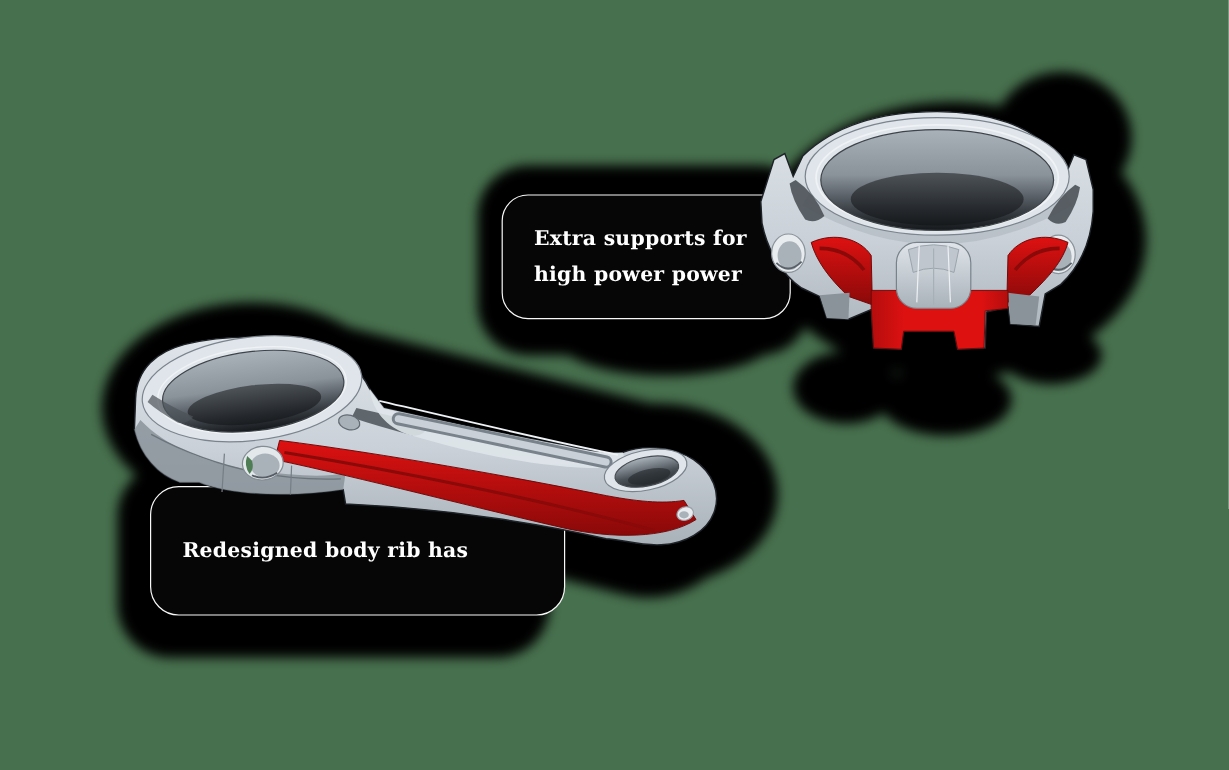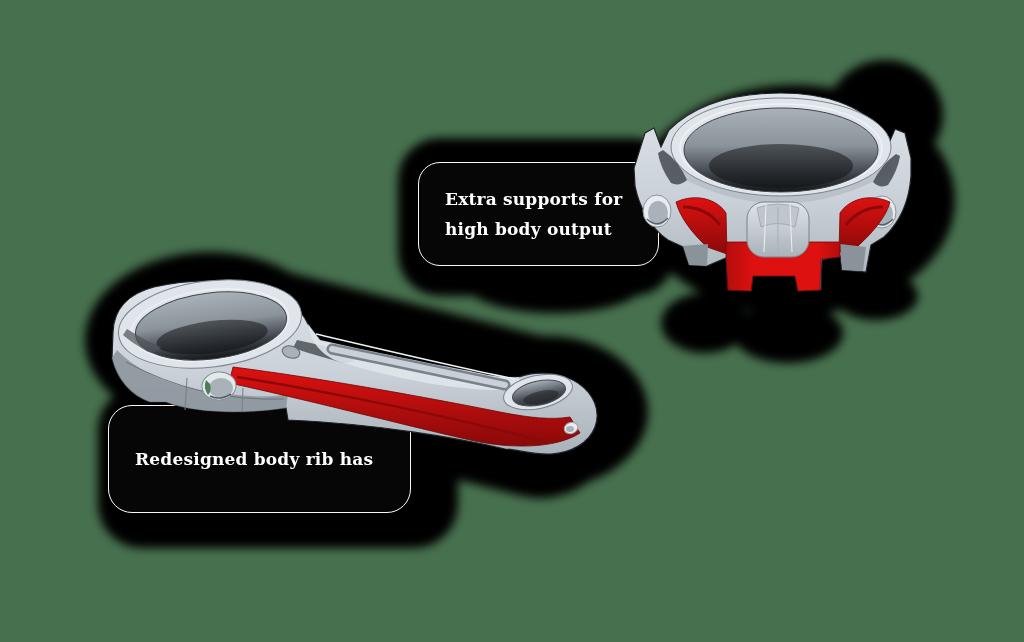--- a/index.html
+++ b/index.html
@@ -14,21 +14,21 @@
   .callout{
     position:absolute;z-index:2;box-sizing:border-box;
     background:var(--callout-bg);
     border:1.6px solid var(--callout-border);
     display:flex;flex-direction:column;justify-content:center;
     color:var(--callout-text);
     font-weight:700;font-size:17px;line-height:30px;letter-spacing:.2px;
     padding:0 14px 0 26px;white-space:nowrap;
   }
   .callout-1{left:418px;top:162px;width:241px;height:104px;border-radius:22px;}
-  .callout-2{left:108px;top:405px;width:303px;height:108px;border-radius:24px;}
+  .callout-2{left:125px;top:405px;width:346px;height:108px;border-radius:24px;}
 </style>
 </head>
 <body>
 
 <div class="stage">
 
   <svg class="layer shadow-layer" viewBox="0 0 1024 642">
     <defs>
       <filter id="soft5" x="-30%" y="-30%" width="160%" height="160%">
         <feGaussianBlur stdDeviation="5"></feGaussianBlur>
@@ -46,21 +46,21 @@
       <ellipse cx="885" cy="115" rx="58" ry="55"></ellipse>
       <ellipse cx="555" cy="283" rx="90" ry="30"></ellipse>
       <ellipse cx="705" cy="323" rx="44" ry="30"></ellipse>
       <ellipse cx="788" cy="333" rx="55" ry="30"></ellipse>
       <ellipse cx="876" cy="296" rx="42" ry="24"></ellipse>
     </g>
   </svg>
 
   <div class="callout callout-1">
     <div>Extra supports for</div>
-    <div>high body output</div>
+    <div>high power power</div>
   </div>
   <div class="callout callout-2">
     <div>Redesigned body rib has</div>
   </div>
 
   <svg class="layer parts-layer" viewBox="0 0 1024 642">
     <defs>
       <linearGradient id="steelA" x1="0" y1="0" x2="0" y2="1">
         <stop offset="0" style="stop-color:var(--steel-lightest)"></stop>
         <stop offset="0.55" style="stop-color:var(--steel-light)"></stop>

